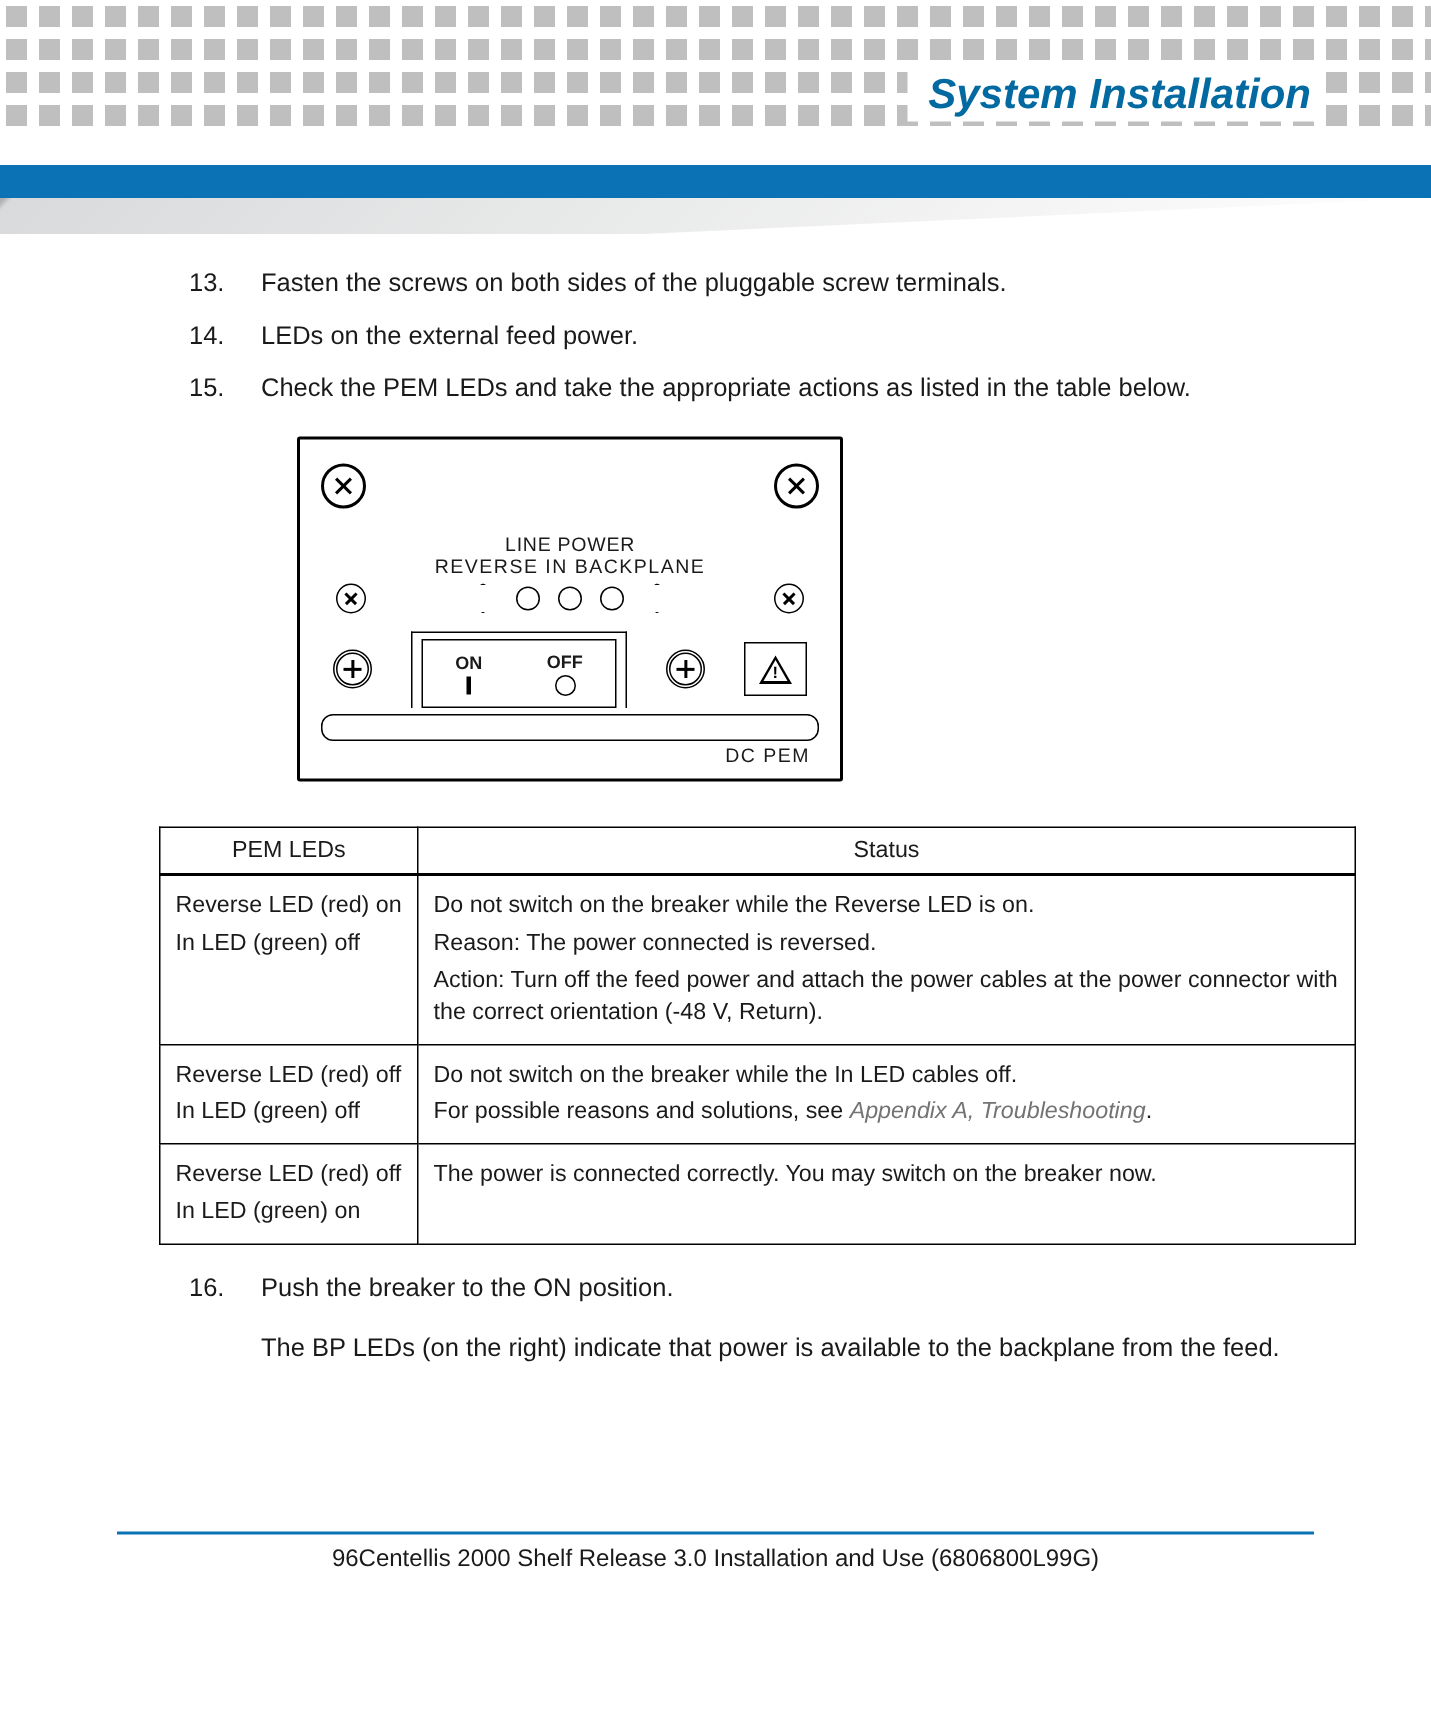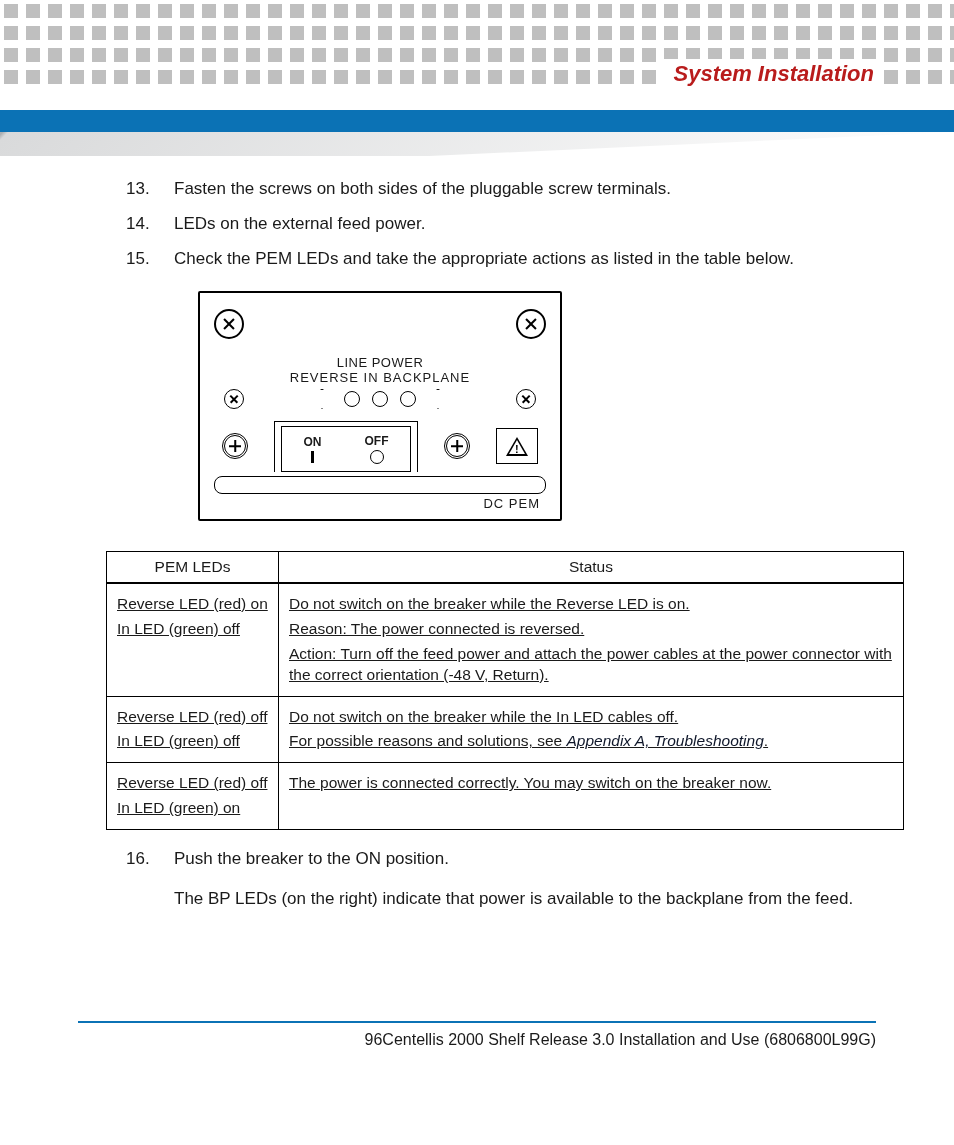--- a/index.html
+++ b/index.html
@@ -25,27 +25,27 @@
     width:14px; height:14px;
     margin: 4px 4px;
     background:#bfbfbf;
   }
   .header-band {
     position: relative;
     height: 160px;
   }
   .header-title {
     position: absolute;
-    top: 59px;
+    top: 45px;
     right: 70px;
     background: #fff;
     padding: 2px 10px 2px 14px;
-    color: #b91c1c;
+    color: #0369a1;
     font-weight: 700;
-    font-size: 22px;
+    font-size: 28px;
     font-style: italic;
   }
   .blue-bar {
     position: absolute;
     top: 110px;
     left: 0; right: 0;
     height: 22px;
     background: #0b72b5;
   }
   .shadow-wedge {
@@ -155,28 +155,28 @@
   }
   .led-table th, .led-table td {
     border: 1px solid #000;
     padding: 6px 10px;
     text-align: left;
     vertical-align: top;
   }
   .led-table thead tr { border-bottom: 2.5px solid #000; }
   .led-table th { font-weight:400;text-align:center; }
   .led-col { width: 172px; }
-  .cell-line { margin: 4px 0; line-height:1.35;text-decoration:underline; }
-  .link { color:#0f172a; font-style: italic; cursor:pointer; }
+  .cell-line { margin: 4px 0; line-height:1.35; }
+  .link { color:#737373; font-style: italic; cursor:pointer; }
   .footer {
     position: relative;
     margin: 110px 78px 0 78px;
     border-top: 2px solid #0b72b5;
     padding: 8px 0 30px 0;
-    display: flex; justify-content: flex-end;
+    display: flex; justify-content: center;
     font-size: 16px;
   }
 </style>
 </head>
 <body>
 
 <div class="header-band">
   <div class="dotgrid">
     <div class="dotrow"><span class="sq"></span><span class="sq"></span><span class="sq"></span><span class="sq"></span><span class="sq"></span><span class="sq"></span><span class="sq"></span><span class="sq"></span><span class="sq"></span><span class="sq"></span><span class="sq"></span><span class="sq"></span><span class="sq"></span><span class="sq"></span><span class="sq"></span><span class="sq"></span><span class="sq"></span><span class="sq"></span><span class="sq"></span><span class="sq"></span><span class="sq"></span><span class="sq"></span><span class="sq"></span><span class="sq"></span><span class="sq"></span><span class="sq"></span><span class="sq"></span><span class="sq"></span><span class="sq"></span><span class="sq"></span><span class="sq"></span><span class="sq"></span><span class="sq"></span><span class="sq"></span><span class="sq"></span><span class="sq"></span><span class="sq"></span><span class="sq"></span><span class="sq"></span><span class="sq"></span><span class="sq"></span><span class="sq"></span><span class="sq"></span><span class="sq"></span></div>
     <div class="dotrow"><span class="sq"></span><span class="sq"></span><span class="sq"></span><span class="sq"></span><span class="sq"></span><span class="sq"></span><span class="sq"></span><span class="sq"></span><span class="sq"></span><span class="sq"></span><span class="sq"></span><span class="sq"></span><span class="sq"></span><span class="sq"></span><span class="sq"></span><span class="sq"></span><span class="sq"></span><span class="sq"></span><span class="sq"></span><span class="sq"></span><span class="sq"></span><span class="sq"></span><span class="sq"></span><span class="sq"></span><span class="sq"></span><span class="sq"></span><span class="sq"></span><span class="sq"></span><span class="sq"></span><span class="sq"></span><span class="sq"></span><span class="sq"></span><span class="sq"></span><span class="sq"></span><span class="sq"></span><span class="sq"></span><span class="sq"></span><span class="sq"></span><span class="sq"></span><span class="sq"></span><span class="sq"></span><span class="sq"></span><span class="sq"></span><span class="sq"></span></div>

